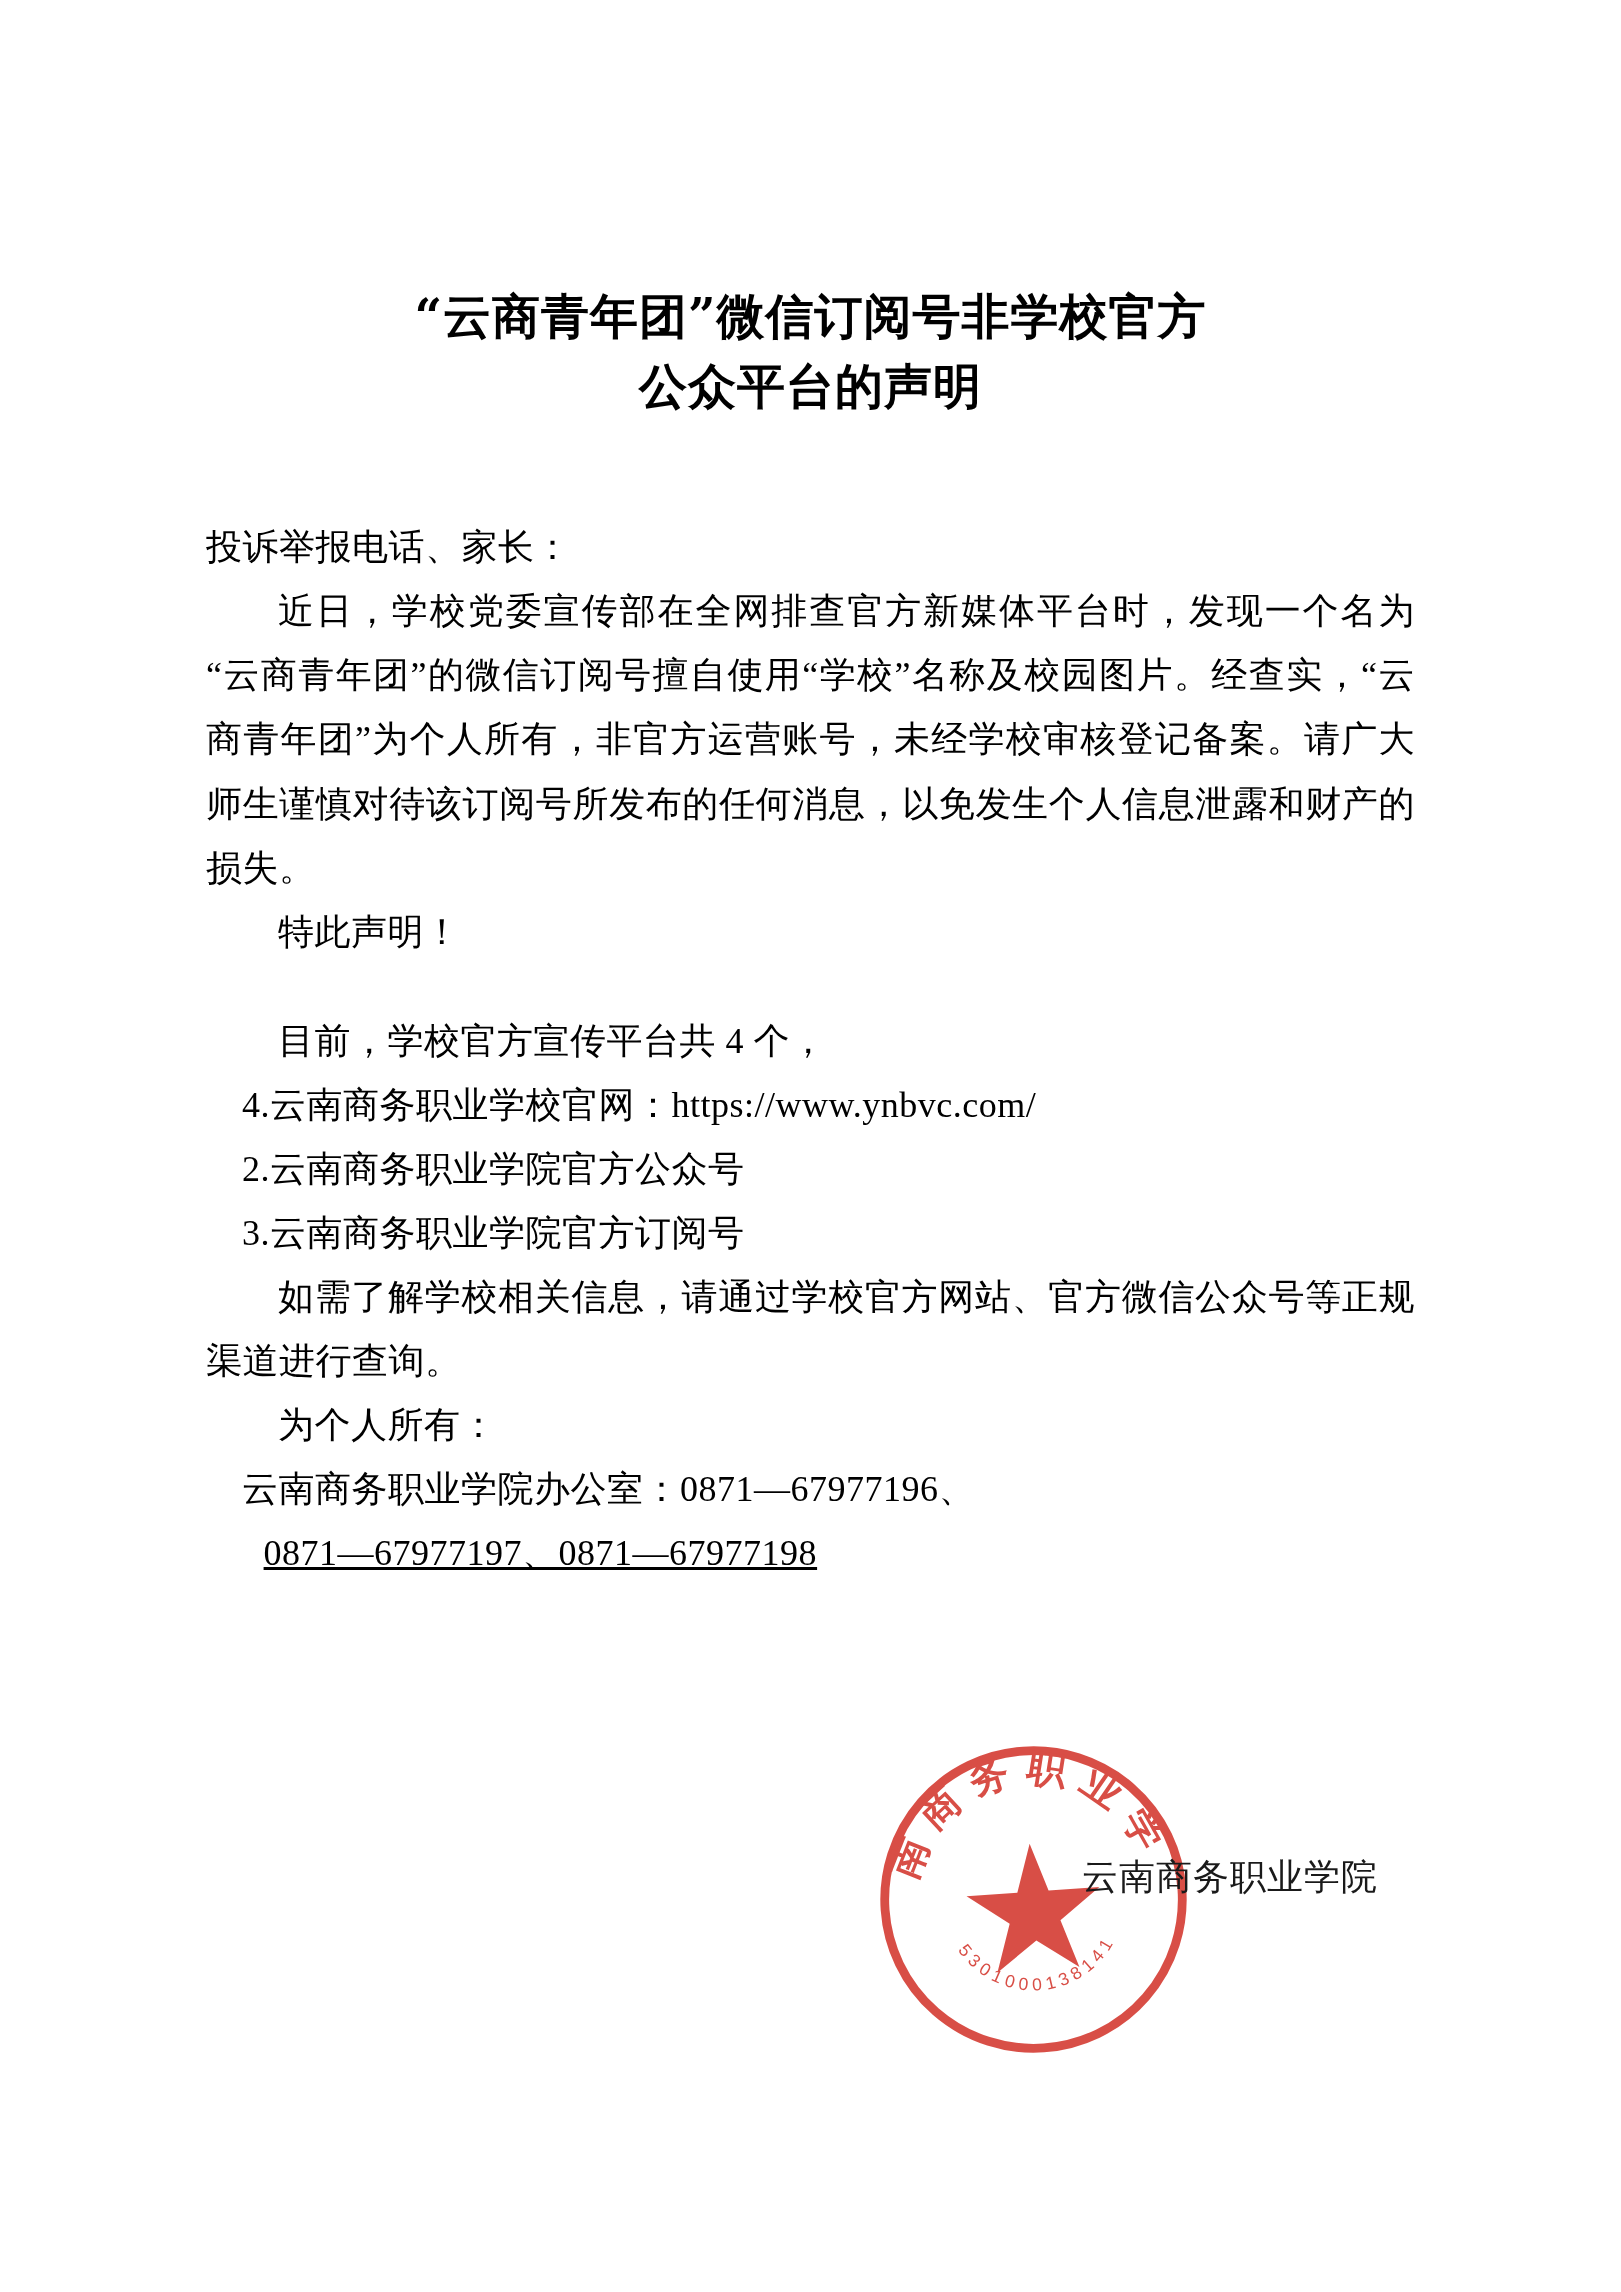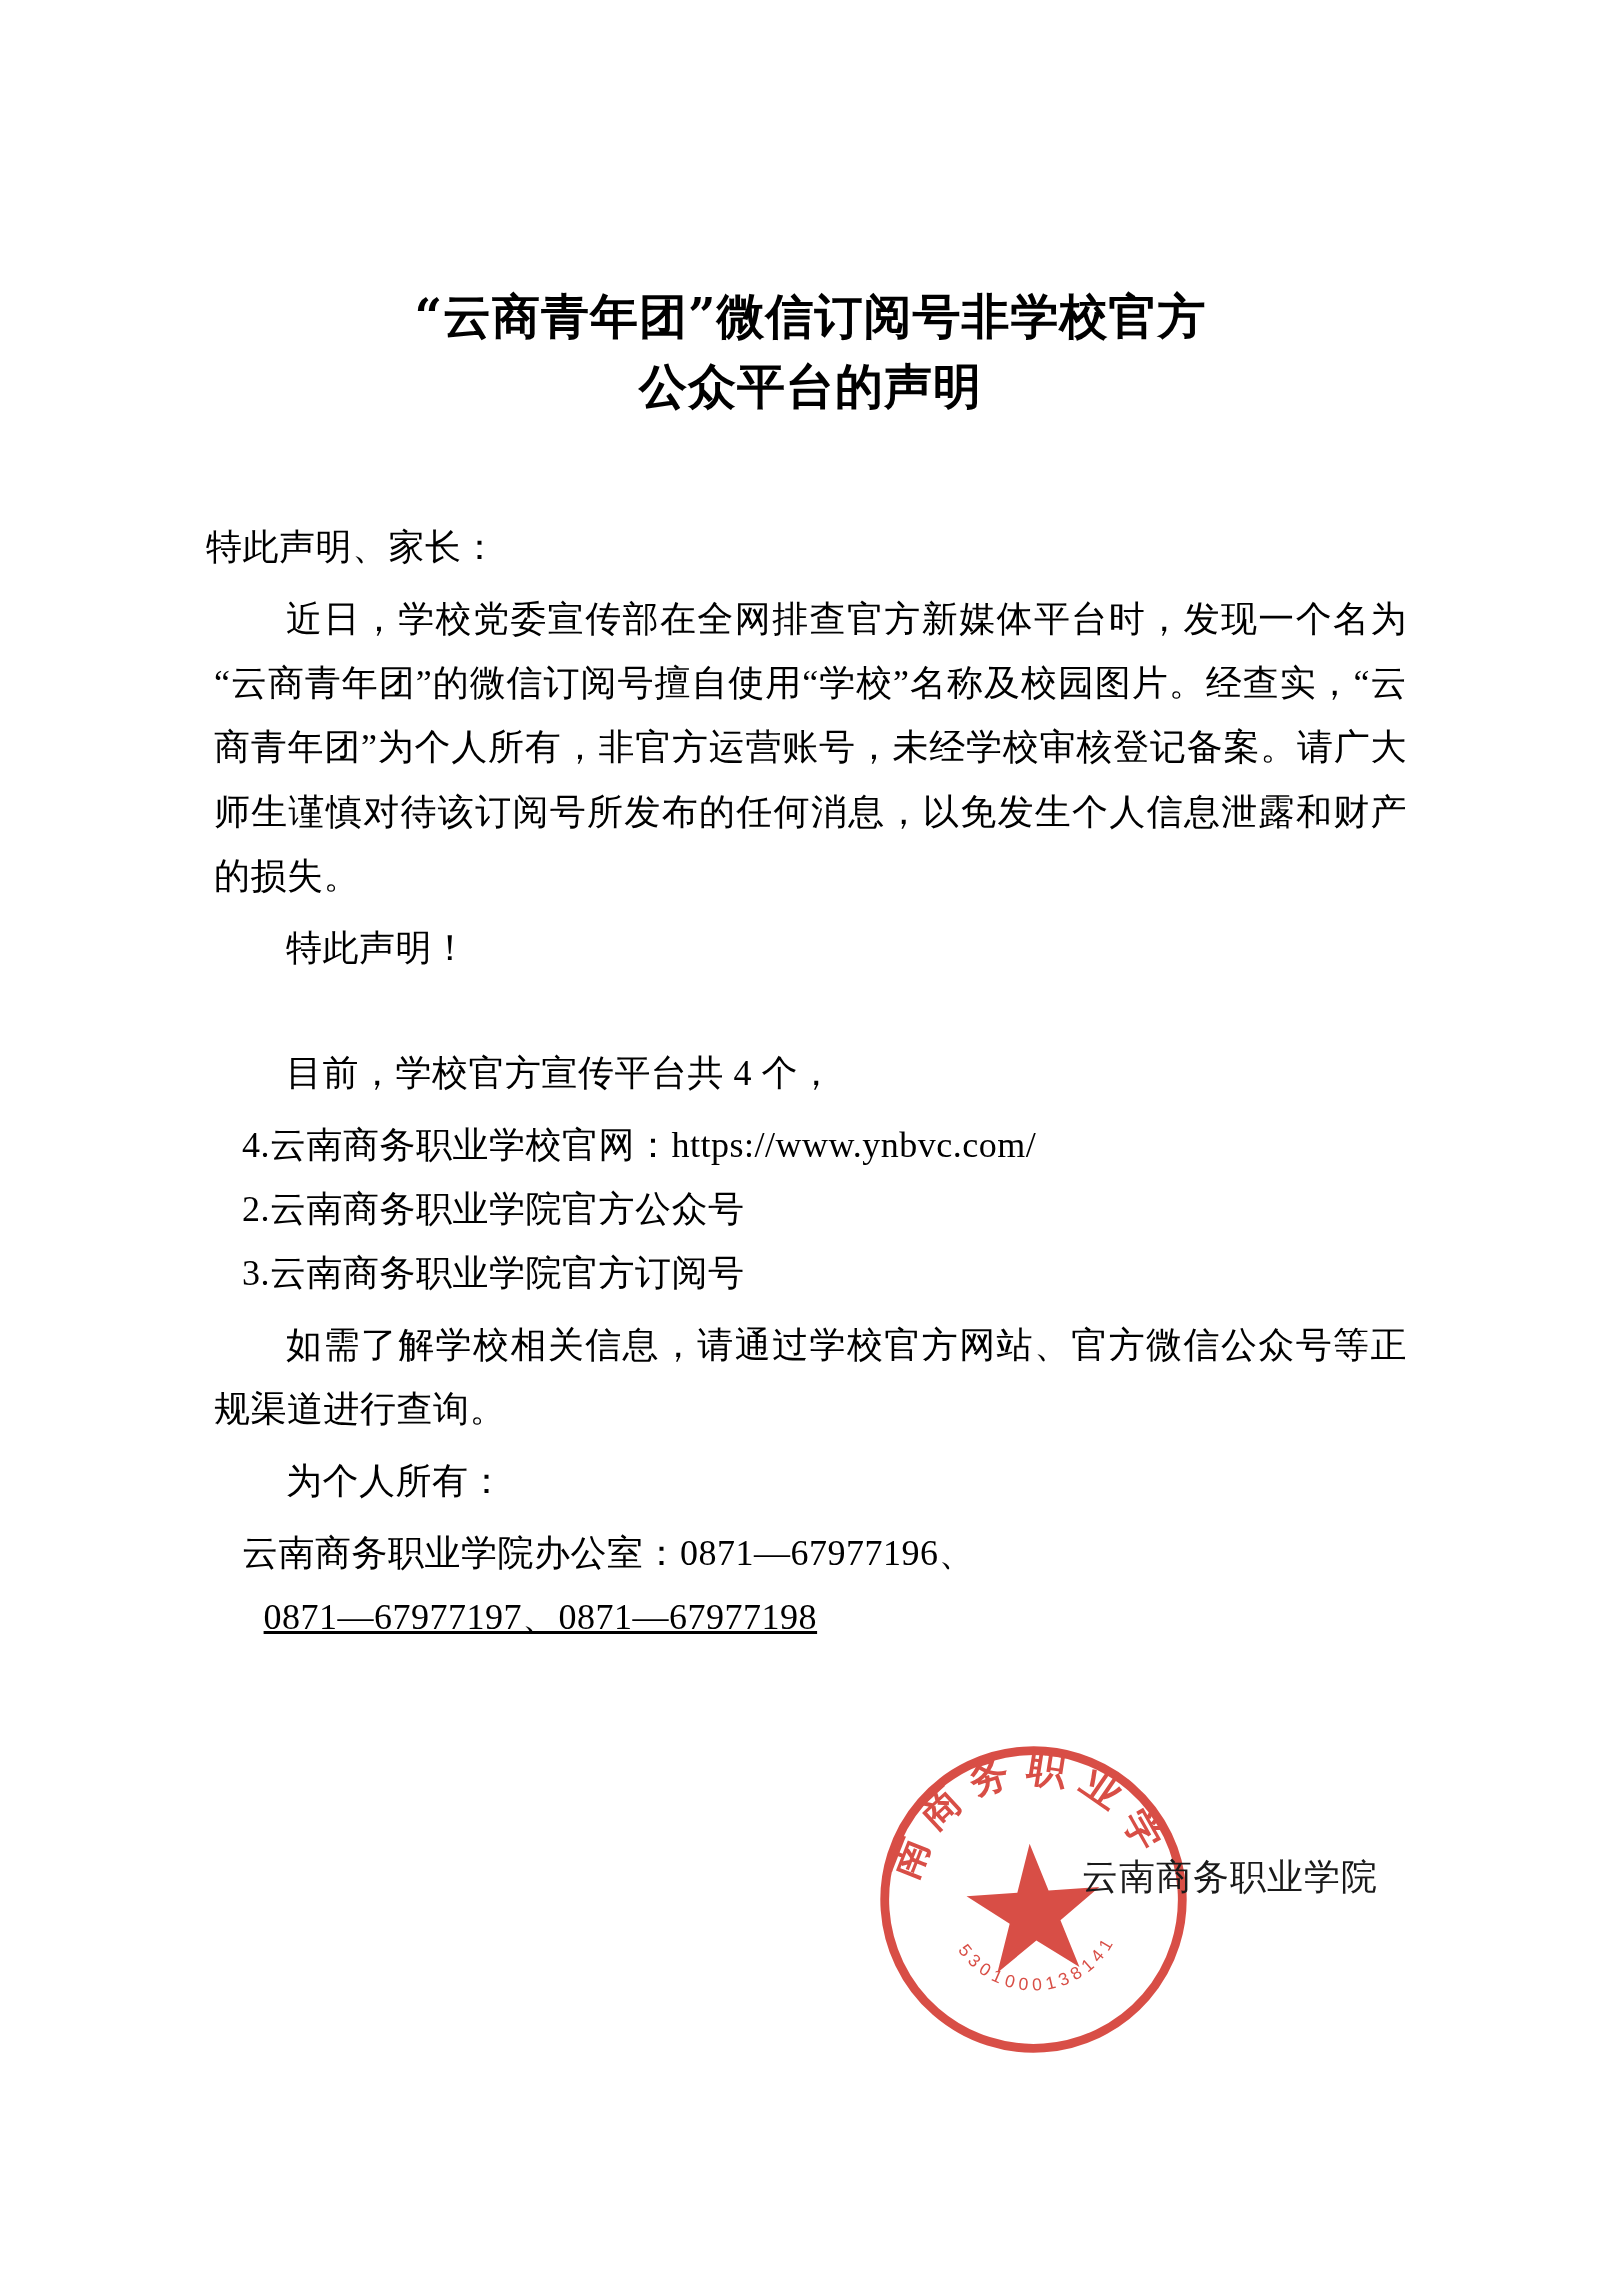--- a/index.html
+++ b/index.html
@@ -42,21 +42,21 @@
     font-size: 36px;
     line-height: 1.78;
     letter-spacing: 0.5px;
     text-align: justify;
   }
   p.para {
     margin: 0;
     text-indent: 0;
   }
   p.indent {
-    margin: 8px;
+    margin: 0;
     text-indent: 2em;
   }
   .spacer-md { height: 45px; }
   .list-item {
     margin: 0;
     text-indent: 1em;
   }
   .signature {
     position: absolute;
     right: 243px;
@@ -93,21 +93,21 @@
 
 <div class="page">
 
   <h1 class="doc-title">
     <span class="title-line">“云商青年团”微信订阅号非学校官方</span>
     <span class="title-line">公众平台的声明</span>
   </h1>
 
   <div class="body-block">
 
-    <p class="para">特此声明、家长：</p>
+    <p class="para">投诉举报电话、家长：</p>
 
     <p class="indent">近日，学校党委宣传部在全网排查官方新媒体平台时，发现一个名为“云商青年团”的微信订阅号擅自使用“学校”名称及校园图片。经查实，“云商青年团”为个人所有，非官方运营账号，未经学校审核登记备案。请广大师生谨慎对待该订阅号所发布的任何消息，以免发生个人信息泄露和财产的损失。</p>
 
     <p class="indent">特此声明！</p>
 
     <div class="spacer-md"></div>
 
     <p class="indent">目前，学校官方宣传平台共 4 个，</p>
 
     <p class="list-item">4.云南商务职业学校官网：https://www.ynbvc.com/</p>

